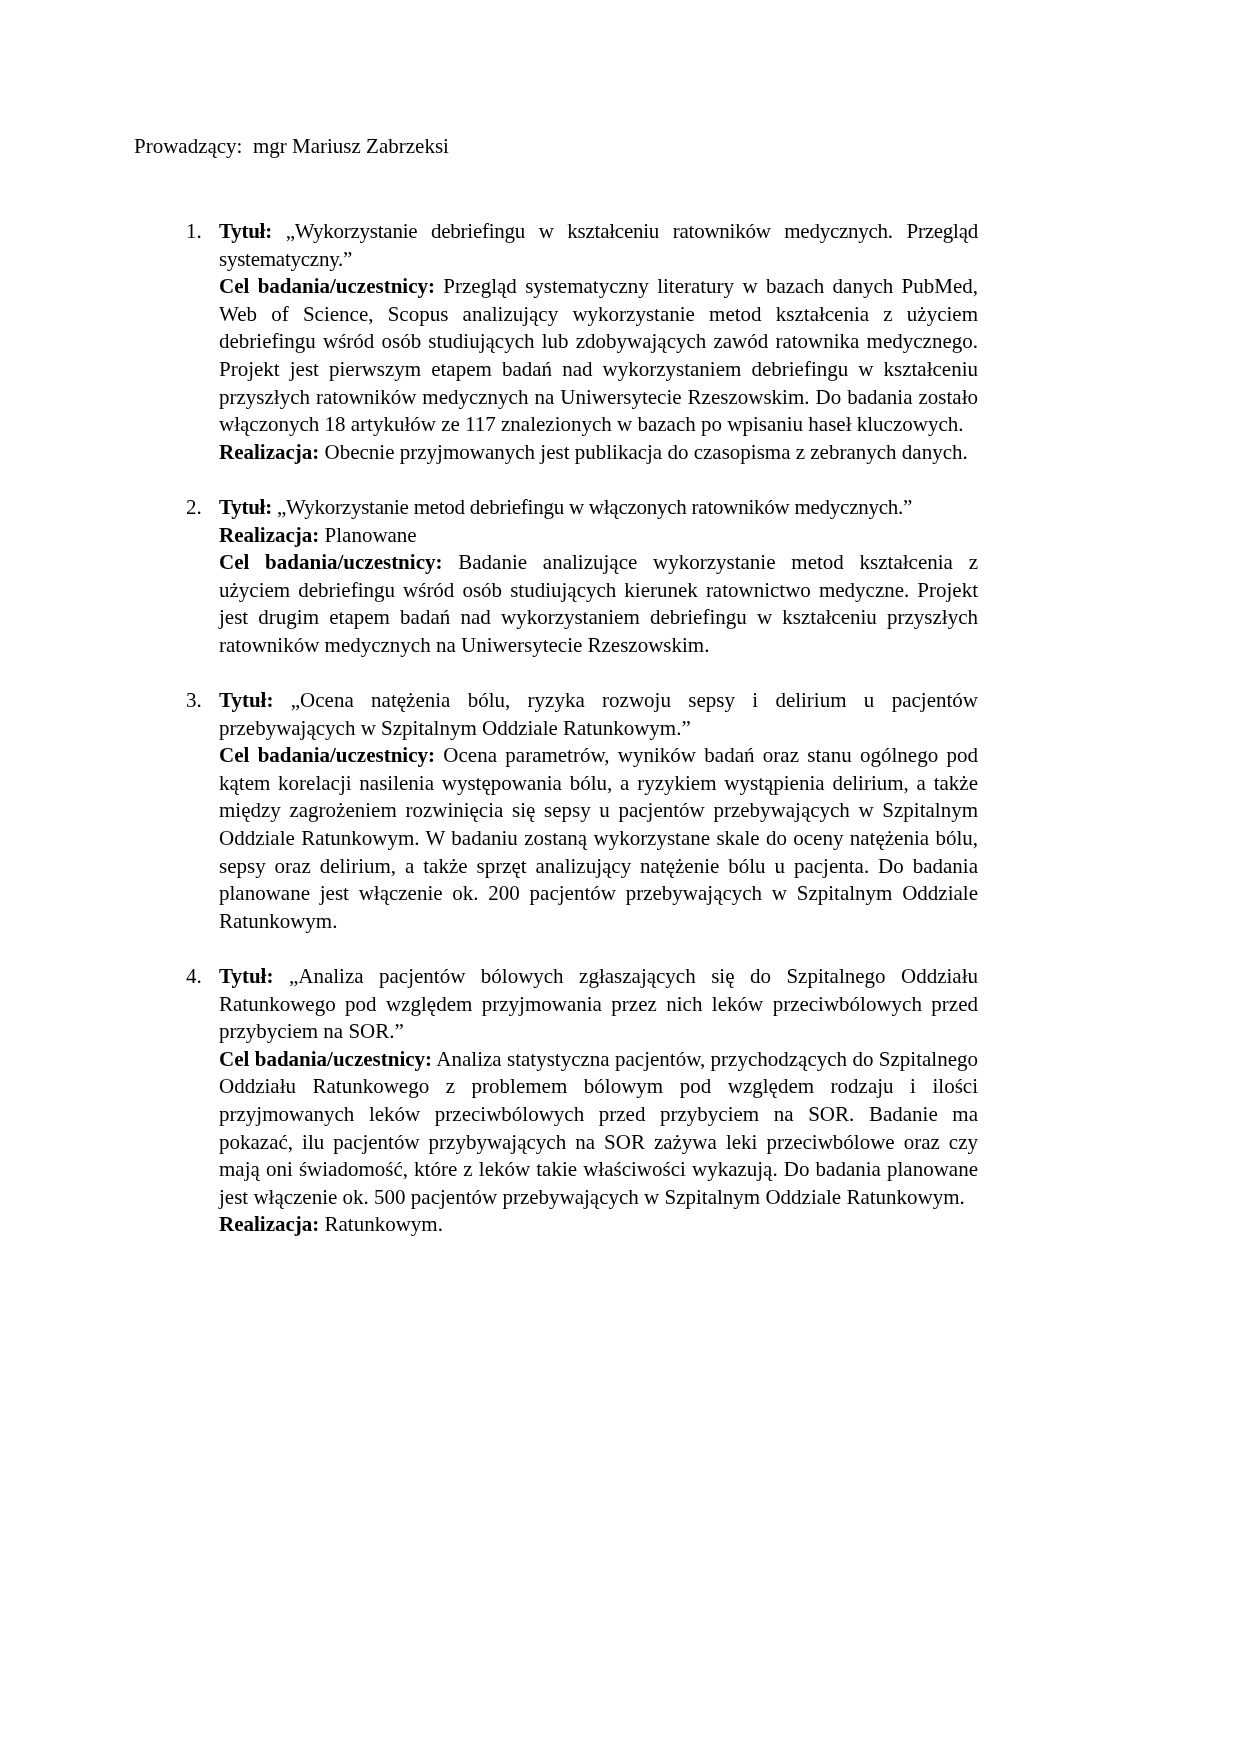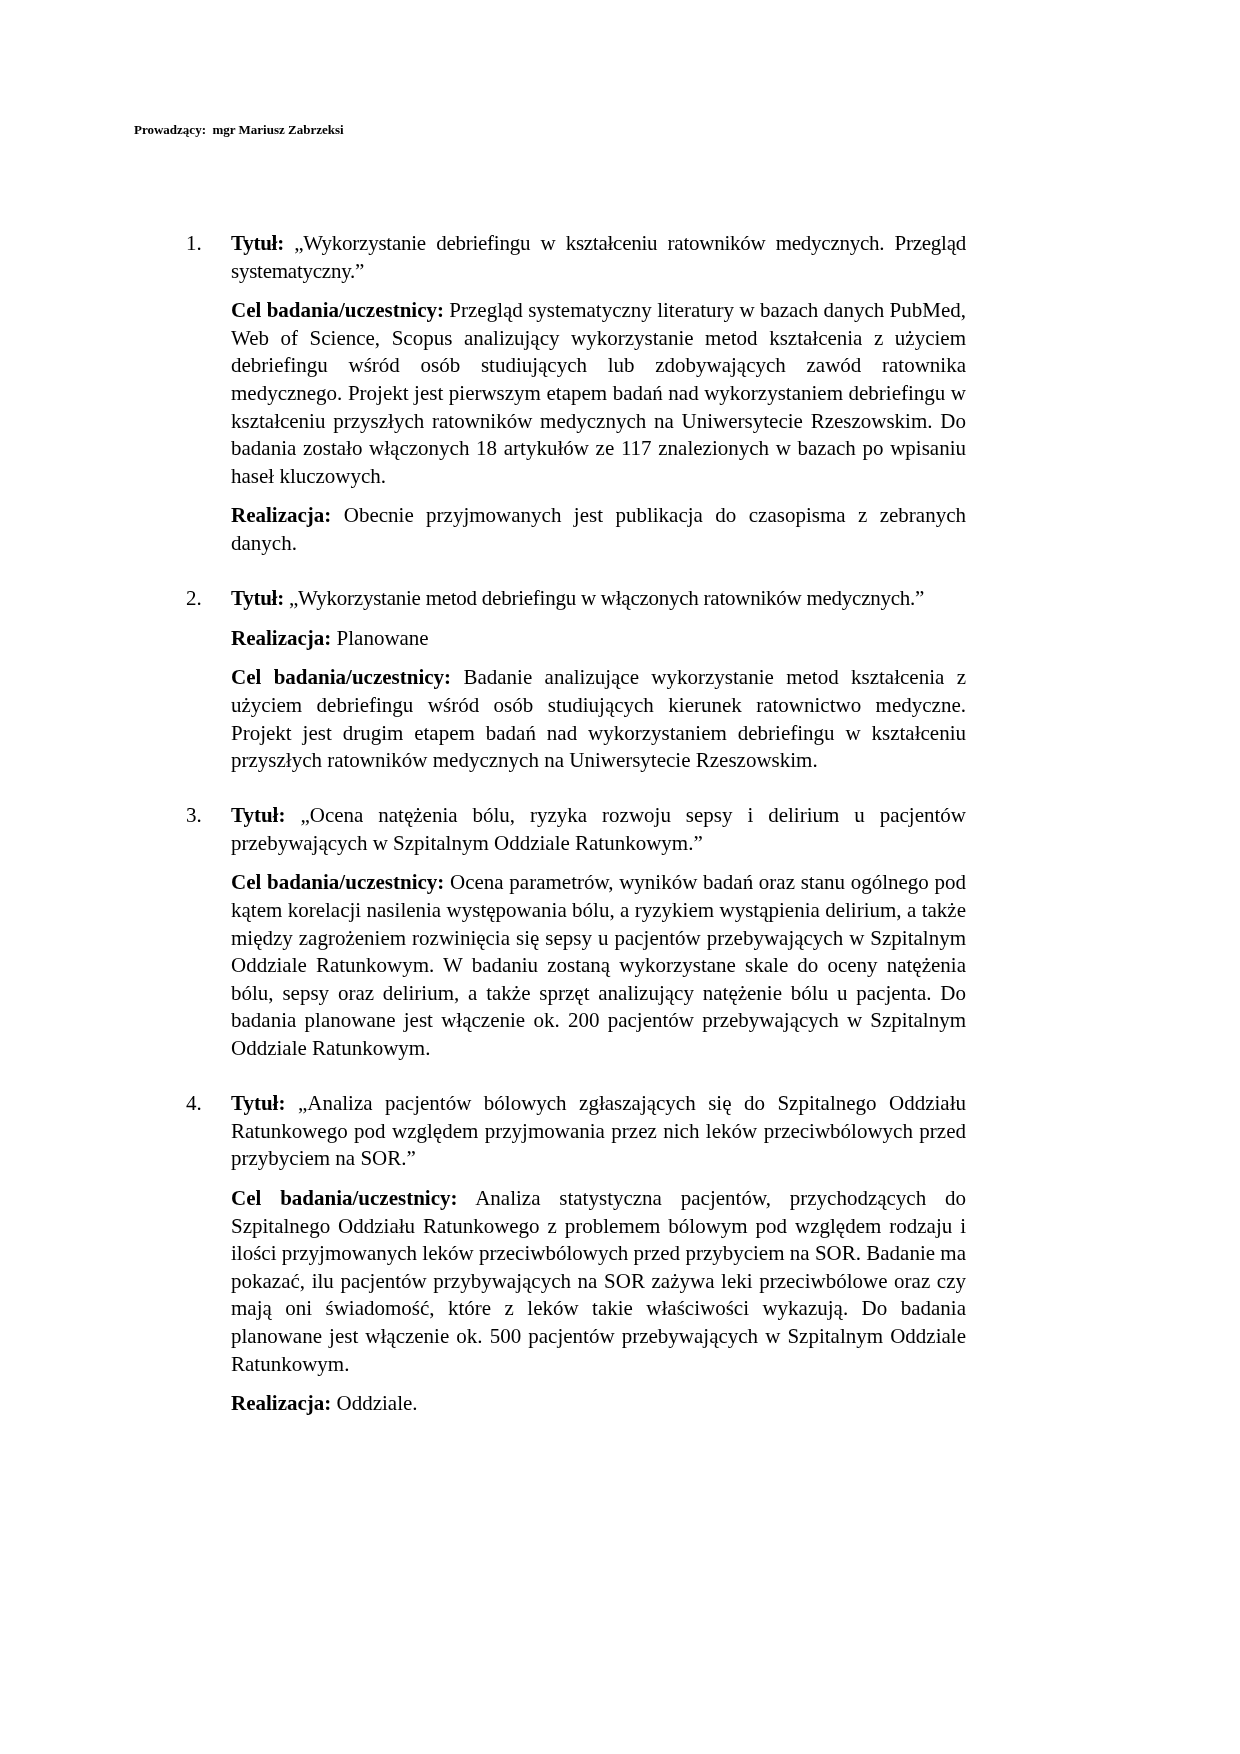--- a/index.html
+++ b/index.html
@@ -11,23 +11,23 @@
     width: 1240px;
     height: 1754px;
     position: relative;
     overflow: hidden;
     font-family: "Liberation Serif", serif;
     color: #000000;
   }
   .header {
     position: absolute;
     left: 134px;
-    top: 116px;
-    font-size: 13px;
-    font-weight: bold;
+    top: 132px;
+    font-size: 21px;
+    font-weight: normal;
     line-height: 28px;
     white-space: pre;
   }
   .list {
     position: absolute;
     left: 186px;
     top: 218px;
     width: 792px;
     font-size: 21px;
     line-height: 27.6px;
@@ -37,21 +37,21 @@
     padding-left: 33px;
     margin-bottom: 27.6px;
   }
   .item .num {
     position: absolute;
     left: 0;
     top: 0;
     width: 28px;
   }
   .item p {
-    margin: 12px;
+    margin: 0;
     text-align: justify;
   }
   .item p .lbl {
     font-weight: bold;
   }
   .title-line {
     letter-spacing: -0.25px;
   }
 </style>
 </head>
@@ -78,16 +78,16 @@
   <div class="item">
     <span class="num">3.</span>
     <p><span class="lbl">Tytuł:</span> <span>„Ocena natężenia bólu, ryzyka rozwoju sepsy i delirium u pacjentów przebywających w Szpitalnym Oddziale Ratunkowym.”</span></p>
     <p><span class="lbl">Cel badania/uczestnicy:</span> <span>Ocena parametrów, wyników badań oraz stanu ogólnego pod kątem korelacji nasilenia występowania bólu, a ryzykiem wystąpienia delirium, a także między zagrożeniem rozwinięcia się sepsy u pacjentów przebywających w Szpitalnym Oddziale Ratunkowym. W badaniu zostaną wykorzystane skale do oceny natężenia bólu, sepsy oraz delirium, a także sprzęt analizujący natężenie bólu u pacjenta. Do badania planowane jest włączenie ok. 200 pacjentów przebywających w Szpitalnym Oddziale Ratunkowym.</span></p>
   </div>
 
   <div class="item">
     <span class="num">4.</span>
     <p><span class="lbl">Tytuł:</span> <span>„Analiza pacjentów bólowych zgłaszających się do Szpitalnego Oddziału Ratunkowego pod względem przyjmowania przez nich leków przeciwbólowych przed przybyciem na SOR.”</span></p>
     <p><span class="lbl">Cel badania/uczestnicy:</span> <span>Analiza statystyczna pacjentów, przychodzących do Szpitalnego Oddziału Ratunkowego z problemem bólowym pod względem rodzaju i ilości przyjmowanych leków przeciwbólowych przed przybyciem na SOR. Badanie ma pokazać, ilu pacjentów przybywających na SOR zażywa leki przeciwbólowe oraz czy mają oni świadomość, które z leków takie właściwości wykazują. Do badania planowane jest włączenie ok. 500 pacjentów przebywających w Szpitalnym Oddziale Ratunkowym.</span></p>
-    <p><span class="lbl">Realizacja:</span> <span>Oddziale.</span></p>
+    <p><span class="lbl">Realizacja:</span> <span>Ratunkowym.</span></p>
   </div>
 
 </div>
 
 </body></html>

